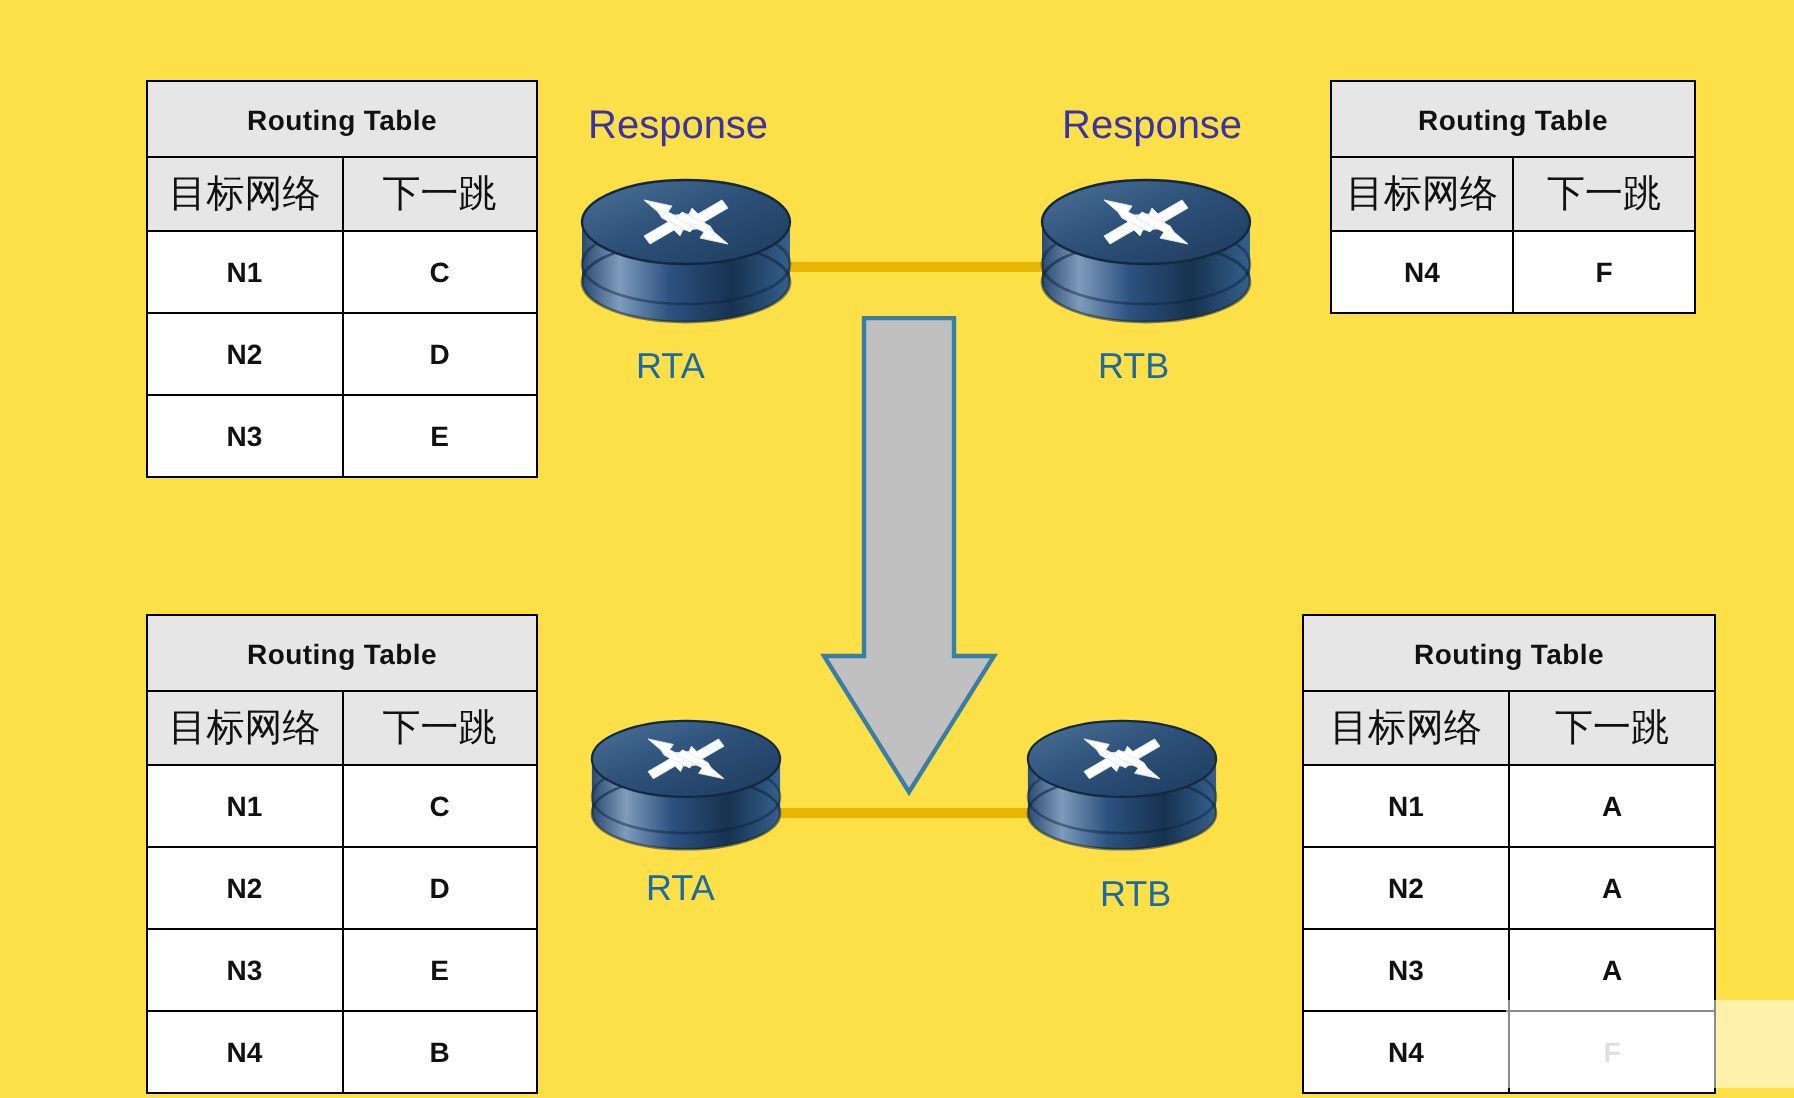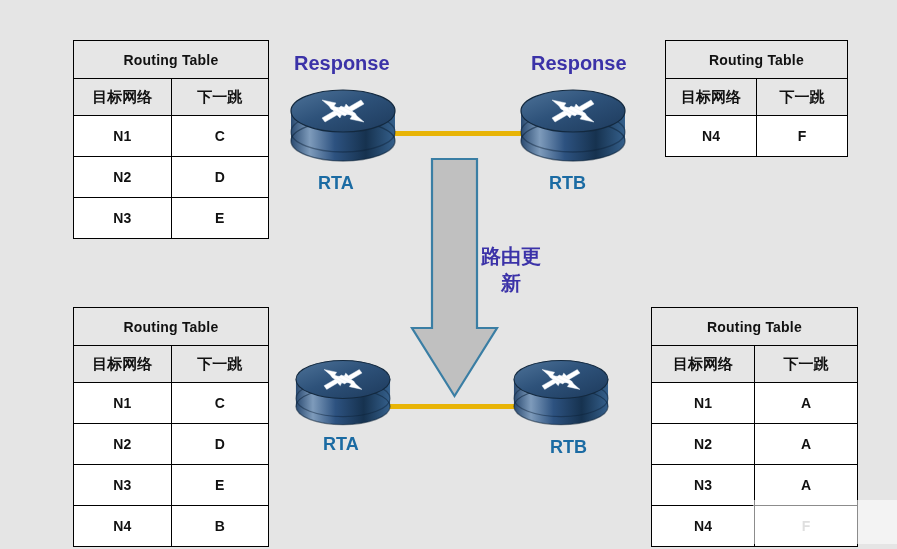--- a/index.html
+++ b/index.html
@@ -10,21 +10,21 @@
     width: 897px;
     height: 549px;
     background: #ffffff;
     font-family: "Liberation Sans", sans-serif;
     overflow: hidden;
   }
   #canvas {
     position: relative;
     width: 897px;
     height: 549px;
-    background: #e5e5e5;
+    background: #fde047;
   }
 
   
   .rtable {
     position: absolute;
     border-collapse: collapse;
     background: #ffffff;
     table-layout: fixed;
   }
   .rtable td {
@@ -36,42 +36,42 @@
   }
   .rtable .title-cell {
     background: #e6e6e6;
     font-weight: bold;
     font-size: 14px;
     letter-spacing: .2px;
     height: 35px;
   }
   .rtable .hdr-cell {
     background: #e6e6e6;
-    font-weight: bold;
-    font-size: 15px;
+    font-weight: normal;
+    font-size: 19px;
     height: 34px;
   }
   .rtable .data-cell {
     background: #ffffff;
     font-weight: bold;
     font-size: 14px;
     height: 38px;
   }
 
   
   .router {
     position: absolute;
   }
   .router svg { display: block; }
 
   
   .lbl {
     position: absolute;
     font-family: "Liberation Sans", sans-serif;
-    font-weight: bold;
+    font-weight: normal;
     white-space: nowrap;
     line-height: 1.05;
   }
   .lbl-response {
     color: #3b32a8;
     font-size: 20px;
   }
   .lbl-rt {
     color: #1b6ba3;
     font-size: 18px;
@@ -259,21 +259,20 @@
     </svg>
   </div>
   <div class="lbl lbl-response" style="left:531px; top:53px;">Response</div>
   <div class="lbl lbl-rt" style="left:549px; top:174px;">RTB</div>
 
   <div class="downarrow">
     <svg width="100" height="242" viewBox="0 0 100 242">
       <path d="M24,1 L69,1 L69,170 L89,170 L46.5,238 L4,170 L24,170 Z" fill="#c0c0c0" stroke="#3a7ea4" stroke-width="2.2" stroke-linejoin="miter"></path>
     </svg>
   </div>
-  <div class="lbl lbl-update" style="left:474px; top:243px;">路由更新</div>
 
   <div class="router" style="left:293px; top:355px;">
     <svg width="100" height="76" viewBox="0 0 110 84">
       <path d="M3,27 L3,57 A52,20 0 0 0 107,57 L107,27 Z" fill="url(#bodyA)"></path>
       <ellipse cx="55" cy="57" rx="52" ry="20" fill="none" stroke="#0d2238" stroke-width="1.4" opacity="0.55"></ellipse>
       <ellipse cx="55" cy="48" rx="52" ry="20" fill="none" stroke="#0d2238" stroke-width="1.4" opacity="0.45"></ellipse>
       <ellipse cx="55" cy="27" rx="52" ry="21" fill="url(#topA)" stroke="#13293f" stroke-width="1.2"></ellipse>
       <g fill="#ffffff" stroke="#dfe8f2" stroke-width="0.5">
         <path d="M34,34 L46,27 L43,24 L57,23 L52,34 L49,31 L37,38 Z"></path>
         <path d="M76,20 L64,27 L67,30 L53,31 L58,20 L61,23 L73,16 Z"></path>

